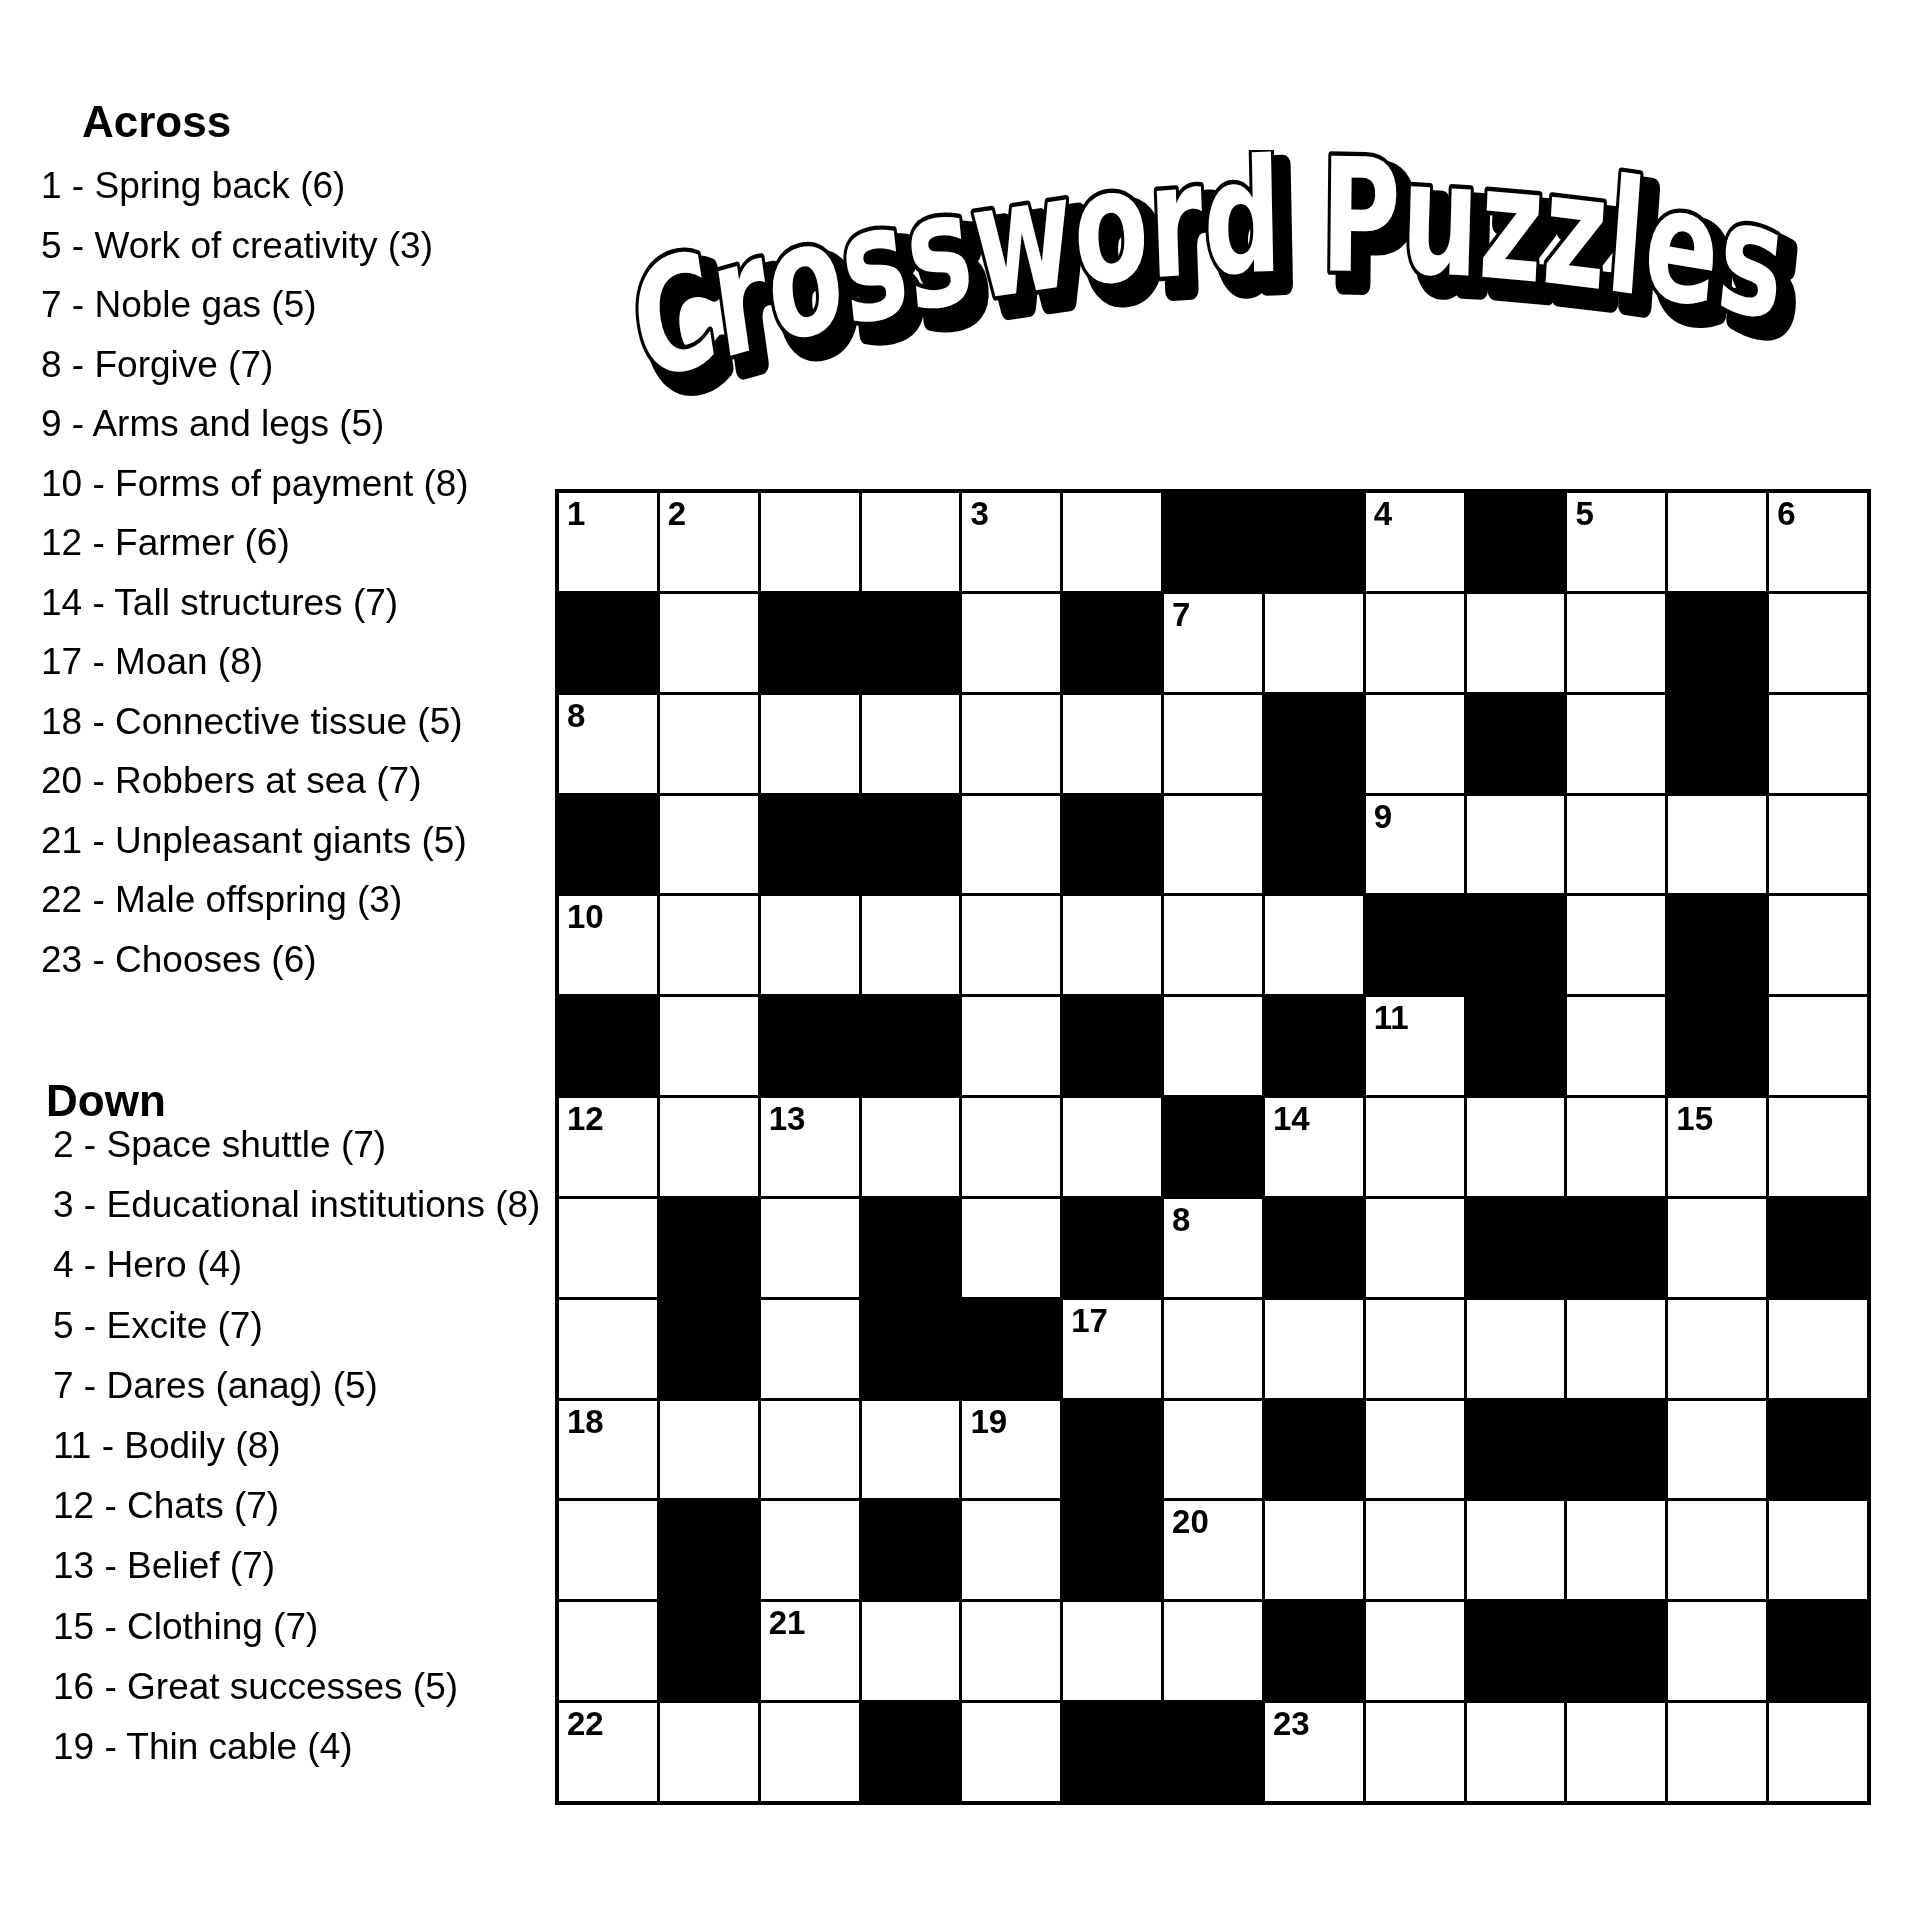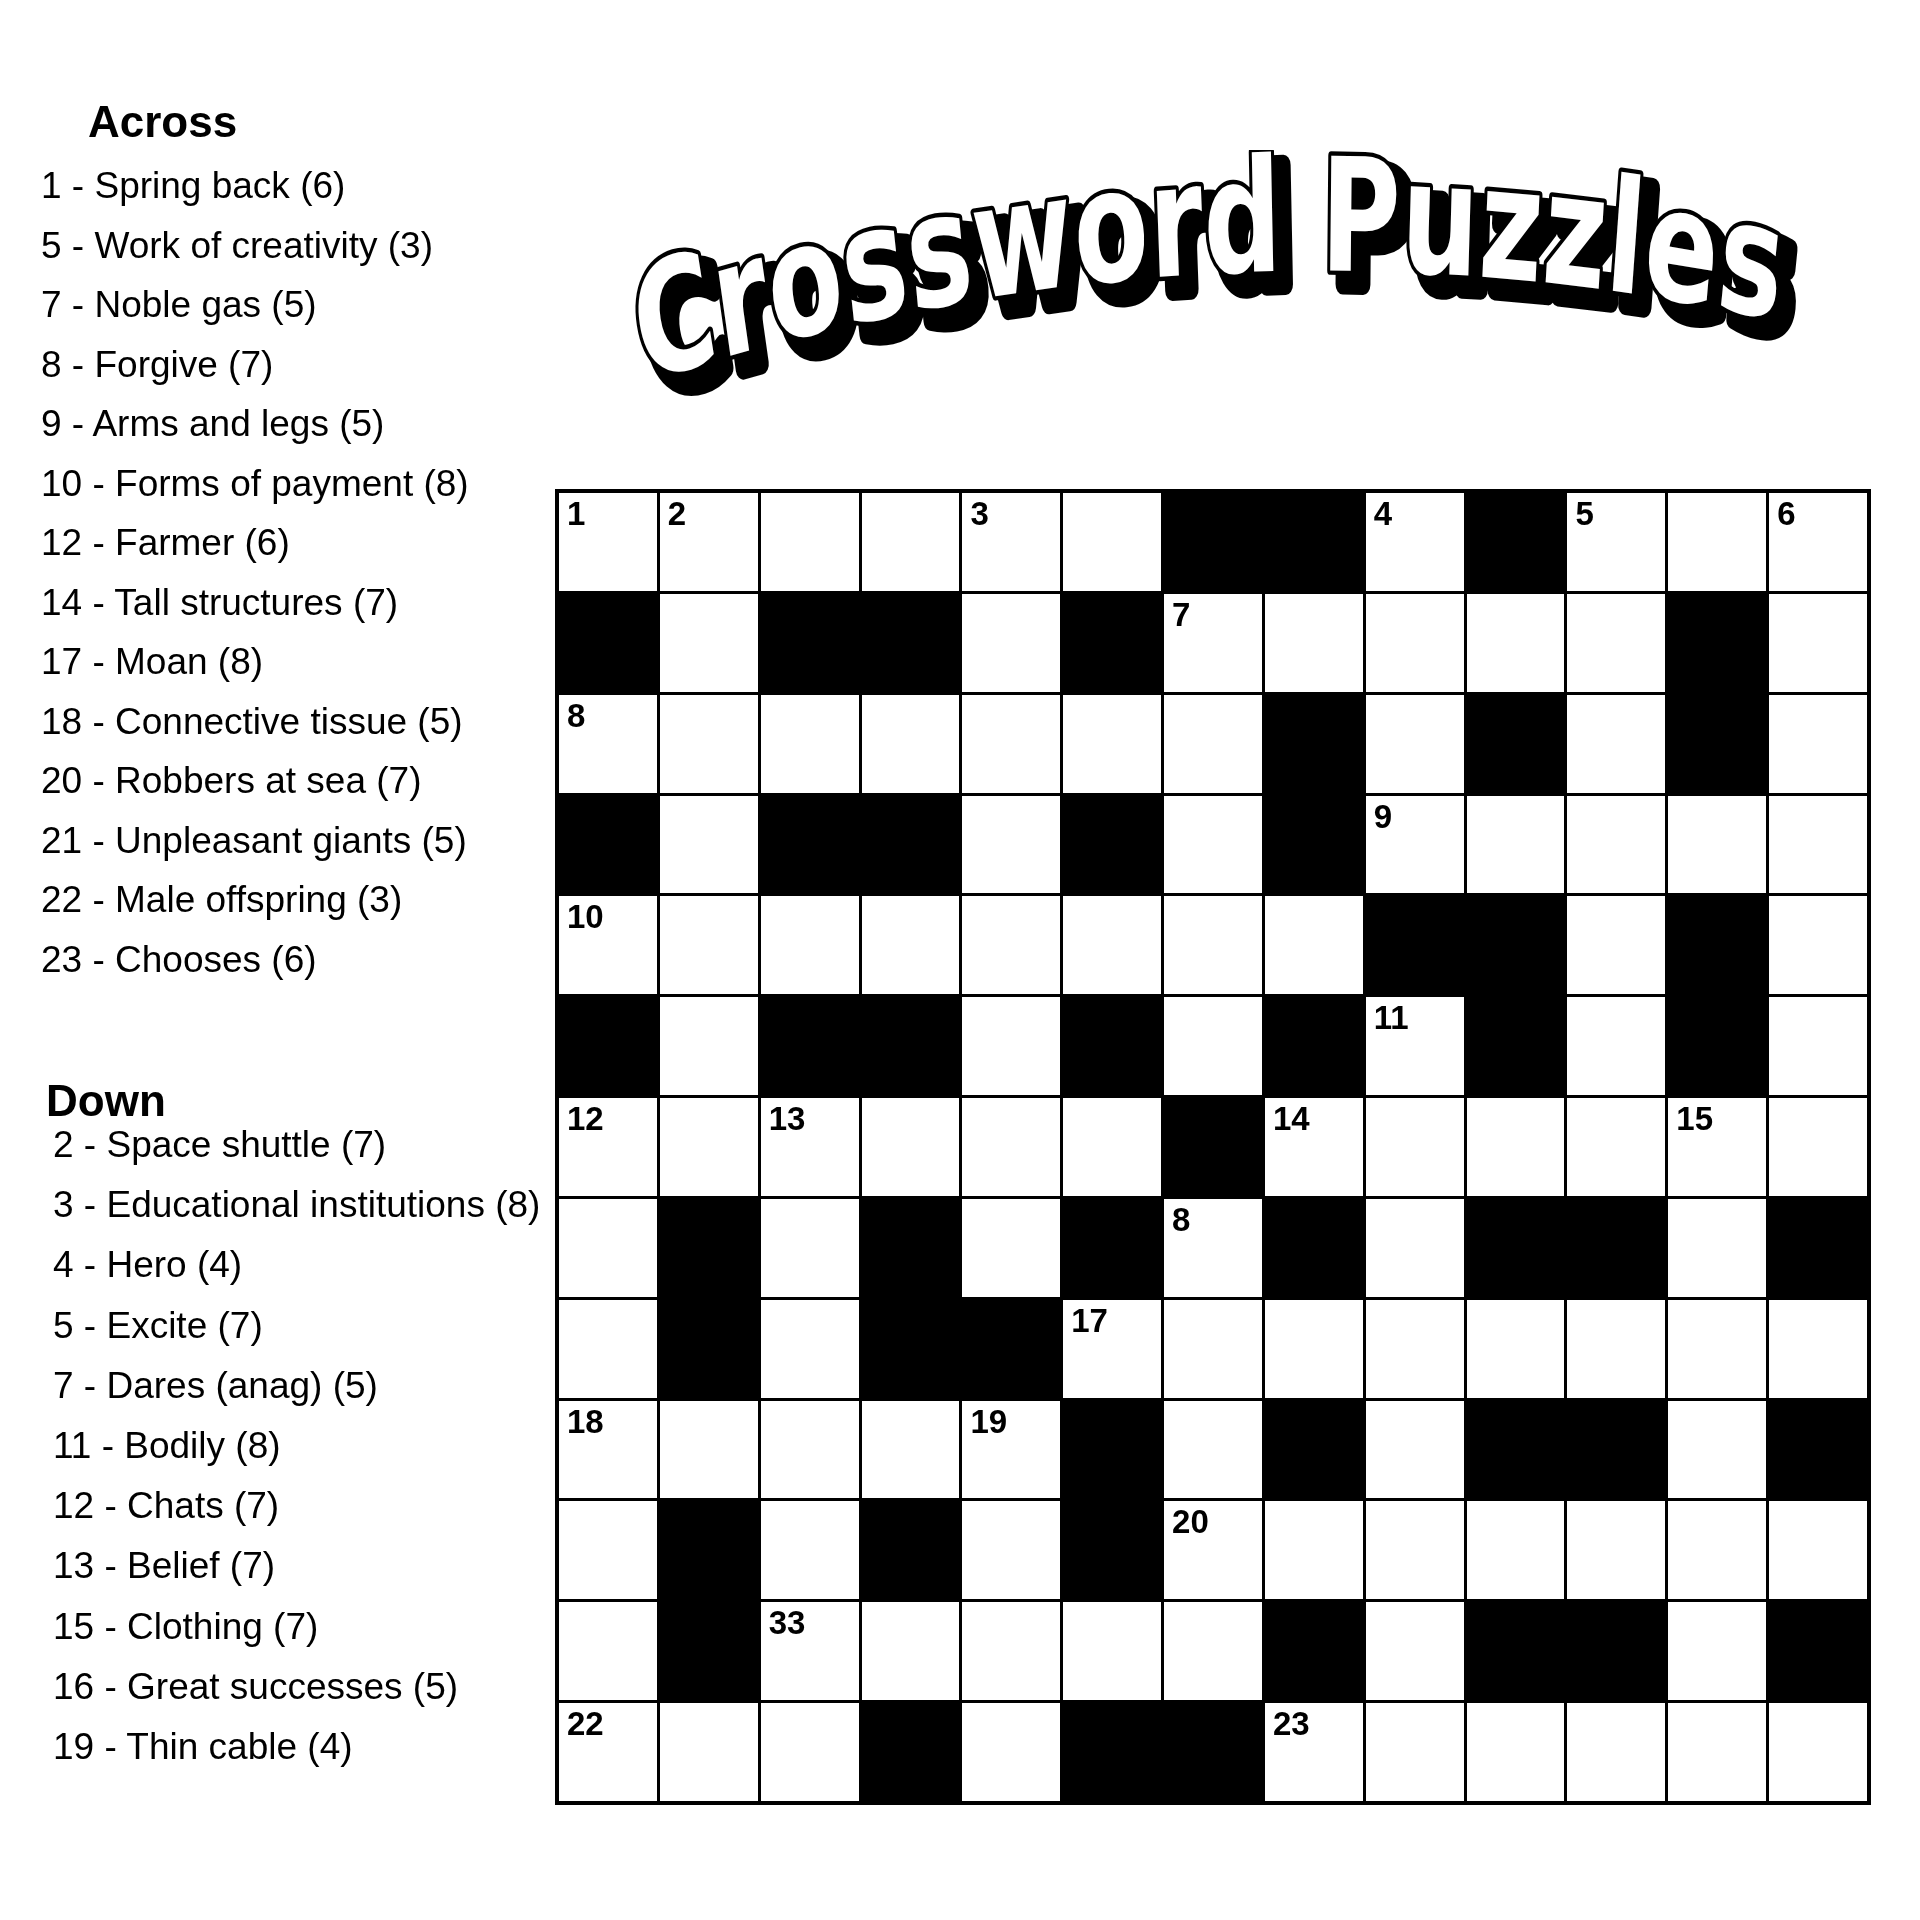--- a/index.html
+++ b/index.html
@@ -5,21 +5,21 @@
   * { margin:0; padding:0; box-sizing:border-box; }
   html,body { background:#fff; }
   body {
     width:1920px; height:1920px; position:relative; overflow:hidden;
     font-family:"Liberation Sans", sans-serif; color:#000;
   }
   .heading {
     position:absolute; font-weight:bold; font-size:44px; line-height:1;
     white-space:nowrap;
   }
-  #across-heading { left:88px; top:100px; }
+  #across-heading { left:82px; top:100px; }
   #down-heading   { left:46px; top:1062px;margin-top:17px; }
   .clue-list { position:absolute; left:41px; white-space:nowrap; }
   #across-list { top:156px; }
   #down-list   { top:1115px; }
   #across-list .clue { font-size:37px; line-height:59.5px; }
   #down-list   .clue { font-size:37px; line-height:60.2px;margin-left:12px; }
   #title-svg { position:absolute; left:615px; top:150px; width:1200px; height:265px; }
   #grid {
     position:absolute; left:555px; top:489px; width:1316px; height:1316px;
     background:#000; border:4px solid #000;
@@ -261,21 +261,21 @@
     </div>
     <div class="cell"></div>
     <div class="cell"></div>
     <div class="cell"></div>
     <div class="cell"></div>
     <div class="cell"></div>
     <div class="cell"></div>
     <div class="cell"></div>
     <div class="cell black"></div>
     <div class="cell">
-      <span class="num">33</span>
+      <span class="num">21</span>
     </div>
     <div class="cell"></div>
     <div class="cell"></div>
     <div class="cell"></div>
     <div class="cell"></div>
     <div class="cell black"></div>
     <div class="cell"></div>
     <div class="cell black"></div>
     <div class="cell black"></div>
     <div class="cell"></div>

